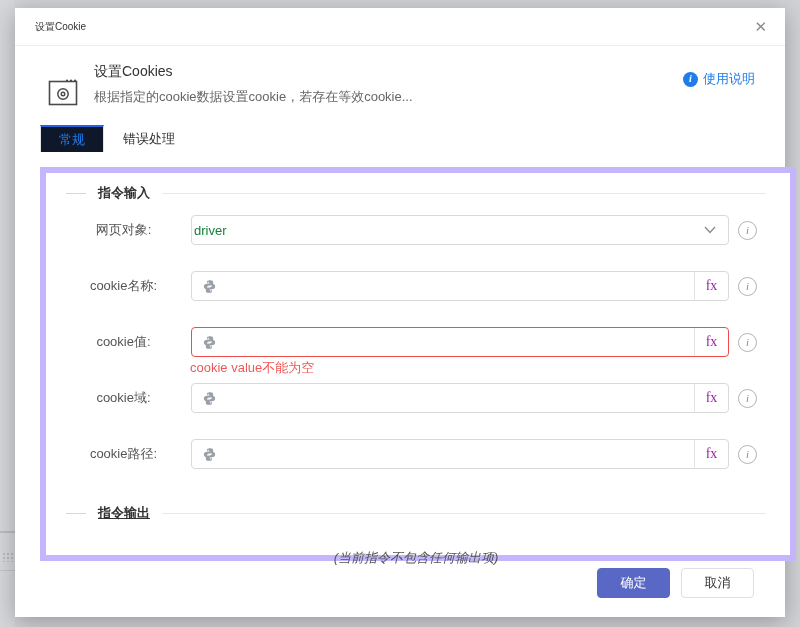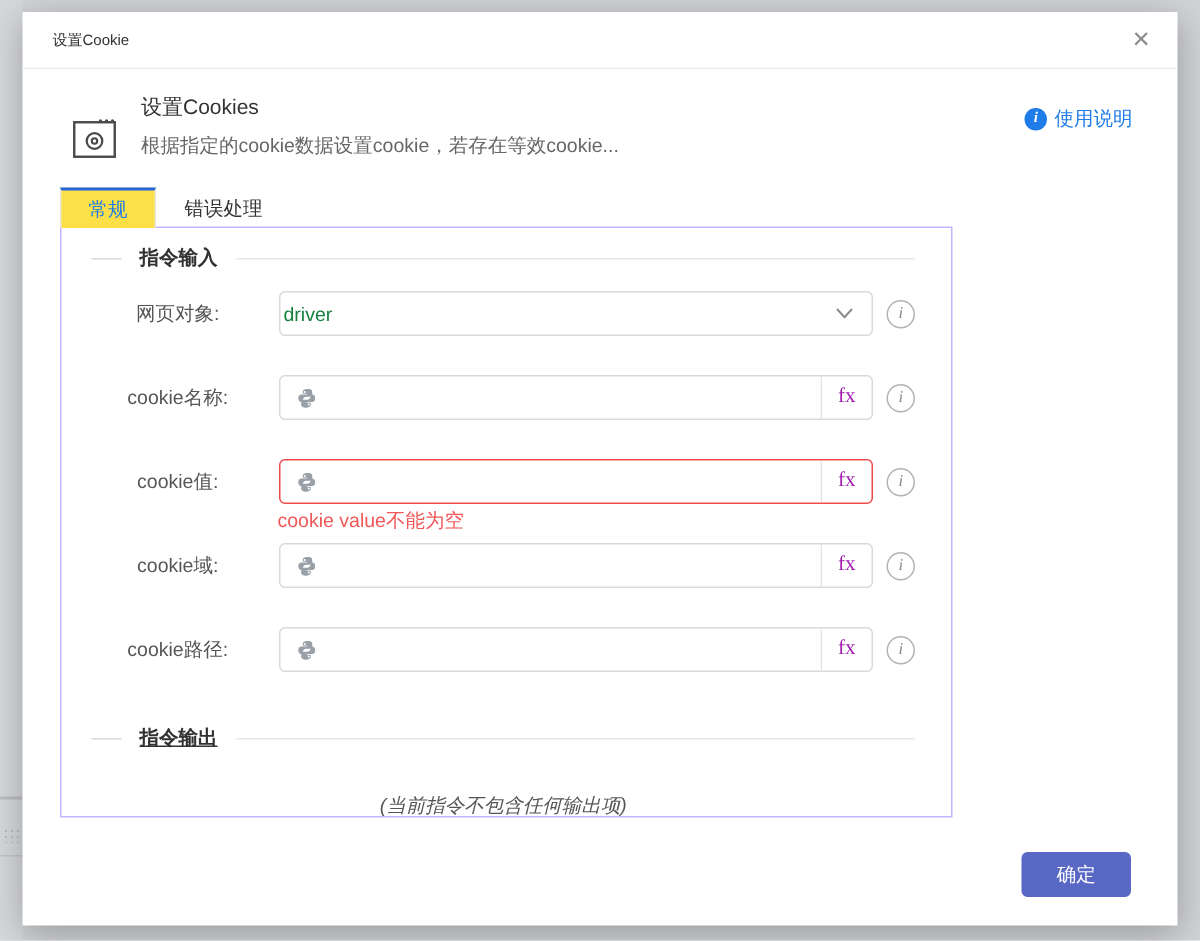--- a/index.html
+++ b/index.html
@@ -46,28 +46,28 @@
   }
 
   
   .tabs { position:absolute; left:25px; top:117px; display:flex; z-index:2; }
   .tab {
     height:27px; padding:0 18px; font-size:13px; color:#333;
     display:flex; align-items:center; cursor:pointer; background:transparent;
     border:1px solid transparent; border-bottom:none;
   }
   .tab.active {
-    background:#fde047; color:#1f7ce8;
+    background:#0f172a; color:#1f7ce8;
     border-color:#e4e4e4; border-top:2px solid #2464e4;
   }
 
   
   .panel {
-    position:absolute; left:25px; top:143px; width:595px; height:394px;
-    border:1px solid #c4b5fd; background:#fff;
+    position:absolute; left:25px; top:159px; width:756px; height:394px;
+    border:6px solid #c4b5fd; background:#fff;
   }
   .panel-body { padding:10px 24px 0 20px; }
 
   .group-header { display:flex; align-items:center; height:20px; margin-bottom:12px; }
   .group-header .dash { width:20px; height:1px; background:#d8d8d8; flex:none; }
   .group-header .g-title { font-size:13px; font-weight:bold; color:#303133; margin:0 12px; white-space:nowrap; }
   .group-header .rule { flex:1; height:1px; background:#e8e8e8; }
 
   .form-row { display:flex; align-items:center; height:30px; margin-bottom:26px; position:relative; }
   .form-row .f-label { width:115px; text-align:center; font-size:13px; color:#555; margin-right:10px; flex:none; }
@@ -221,15 +221,16 @@
         <span class="rule"></span>
       </div>
 
       <div class="output-empty">(当前指令不包含任何输出项)</div>
 
     </div>
   </div>
 
   <div class="footer">
     <div class="btn primary">确定</div>
+    <div class="btn plain">取消</div>
   </div>
 
 </div>
 
 </body></html>

